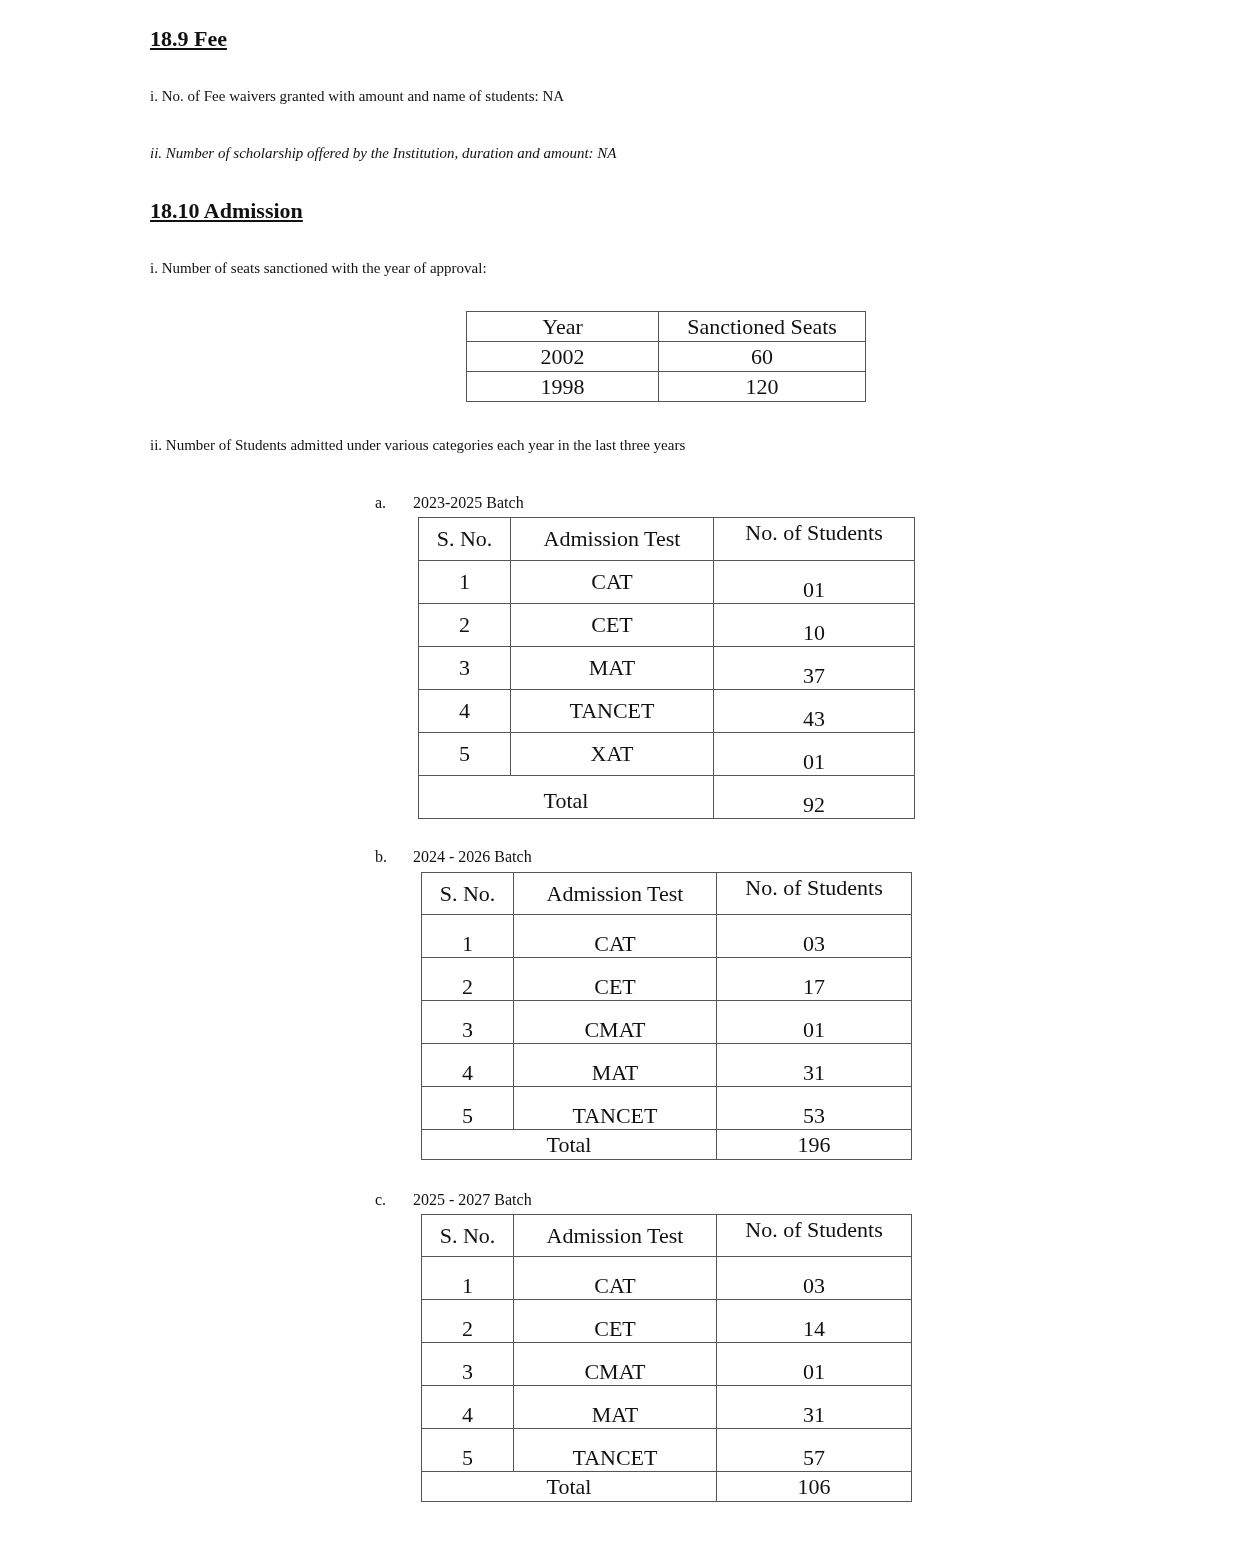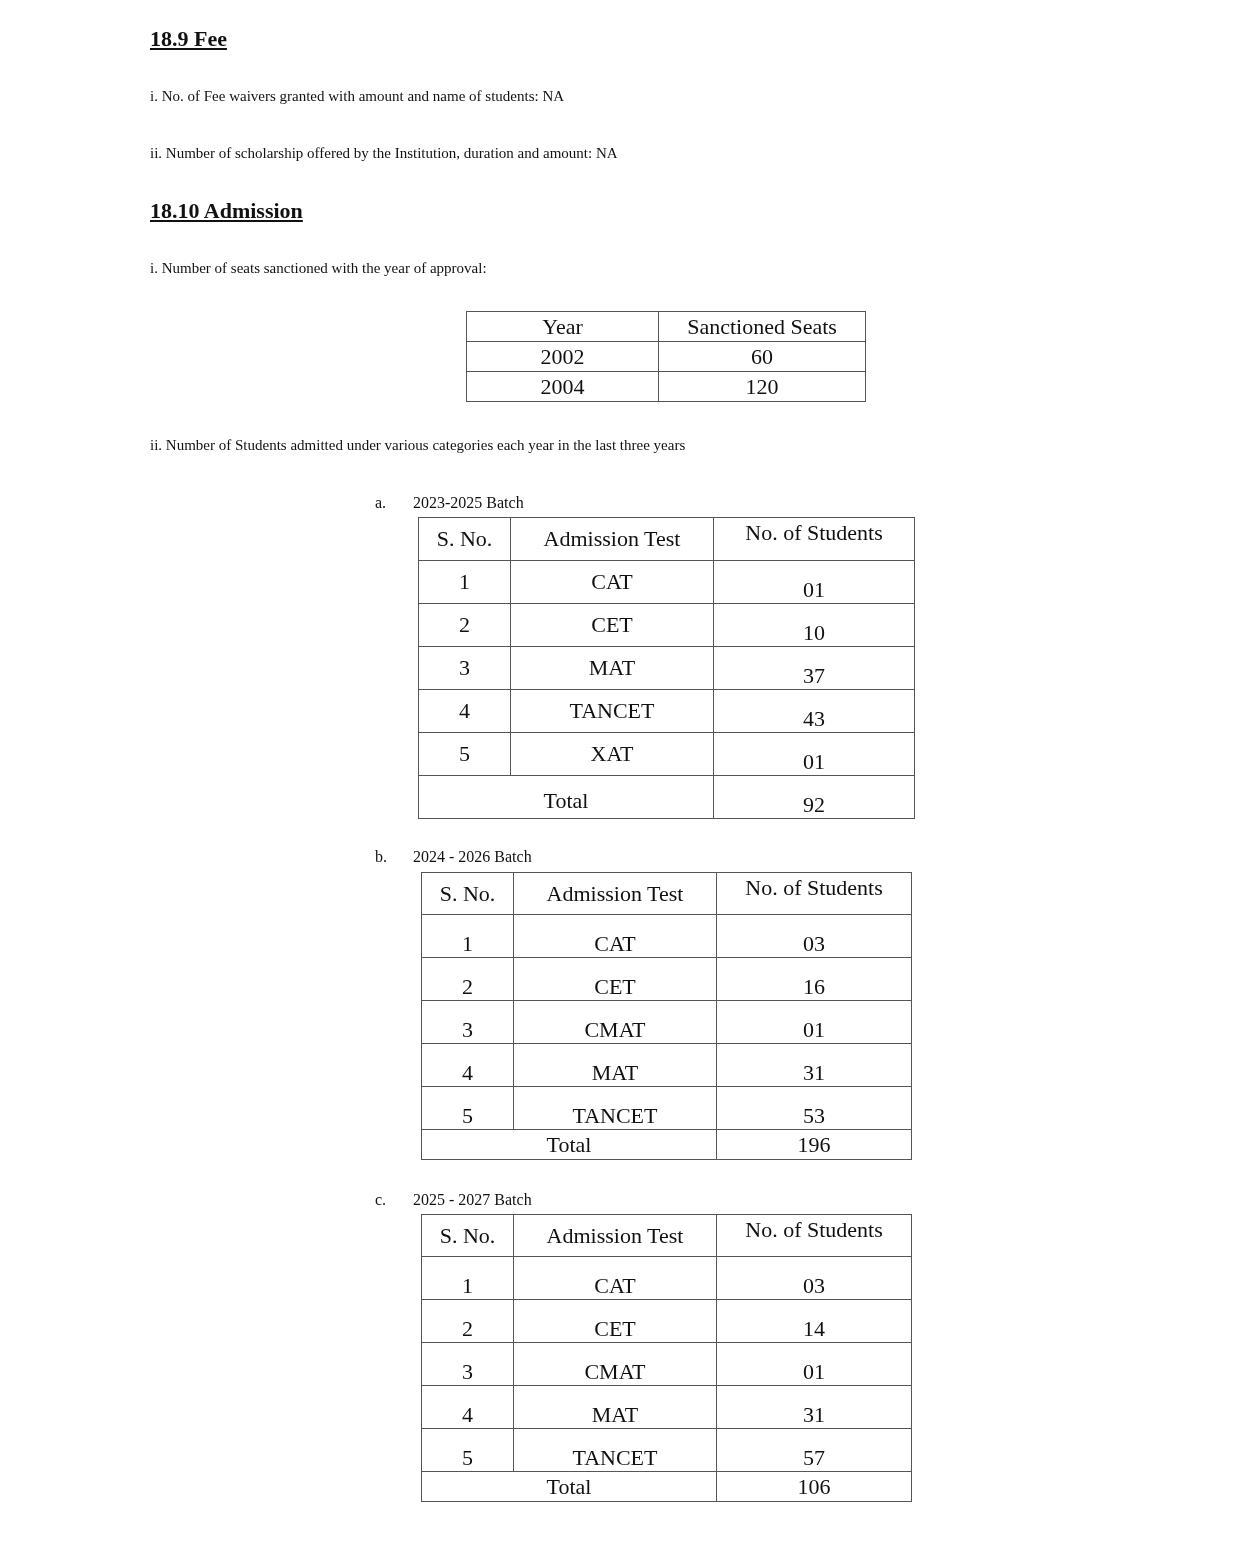--- a/index.html
+++ b/index.html
@@ -15,37 +15,37 @@
   .batch-label .letter { display:inline-block; width:38px; }
   .hdr-top { vertical-align:top; padding-top:2px; }
   .val-top { vertical-align:top; padding-top:16px; }
   .cell-mid { vertical-align:middle; }
 </style>
 </head>
 <body>
 
 <div class="abs heading" style="left:150px; top:26px;">18.9 Fee</div>
 <div class="abs para" style="left:150px; top:83px;">i. No. of Fee waivers granted with amount and name of students: NA</div>
-<div class="abs para" style="left:150px; top:140px;">ii. Number of scholarship offered by the Institution, duration and amount: NA</div>
+<div class="abs para" style="left:150px; top:140px;font-style:italic;">ii. Number of scholarship offered by the Institution, duration and amount: NA</div>
 
 <div class="abs heading" style="left:150px; top:198px;text-align:center;">18.10 Admission</div>
 <div class="abs para" style="left:150px; top:255px;">i. Number of seats sanctioned with the year of approval:</div>
 
 <table class="seats" style="left:466px; top:311px; width:400px;padding-left:27px;">
   <tbody>
       <tr>
     <td style="width:191px;">Year</td>
     <td>Sanctioned Seats</td>
   </tr>
   <tr>
     <td>2002</td>
     <td>60</td>
   </tr>
   <tr>
-    <td>2004</td>
+    <td>1998</td>
     <td>120</td>
   </tr>
 </tbody>
   </table>
 
 <div class="abs para" style="left:150px; top:432px;">ii. Number of Students admitted under various categories each year in the last three years</div>
 
 <div class="abs batch-label" style="left:375px; top:490px;">
   <span class="letter">a.</span><span>2023-2025 Batch</span>
 </div>
@@ -99,21 +99,21 @@
     <td class="hdr-top">No. of Students</td>
   </tr>
   <tr style="height:42px;">
     <td class="val-top">1</td>
     <td class="val-top">CAT</td>
     <td class="val-top">03</td>
   </tr>
   <tr style="height:42px;">
     <td class="val-top">2</td>
     <td class="val-top">CET</td>
-    <td class="val-top">16</td>
+    <td class="val-top">17</td>
   </tr>
   <tr style="height:42px;">
     <td class="val-top">3</td>
     <td class="val-top">CMAT</td>
     <td class="val-top">01</td>
   </tr>
   <tr style="height:42px;">
     <td class="val-top">4</td>
     <td class="val-top">MAT</td>
     <td class="val-top">31</td>

